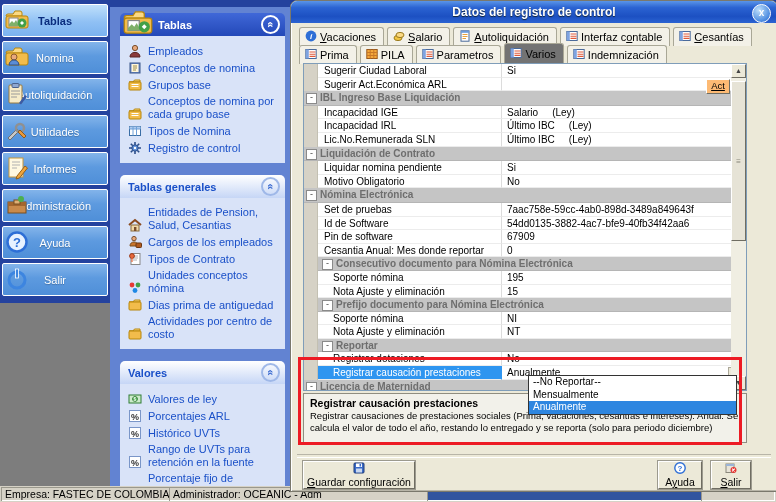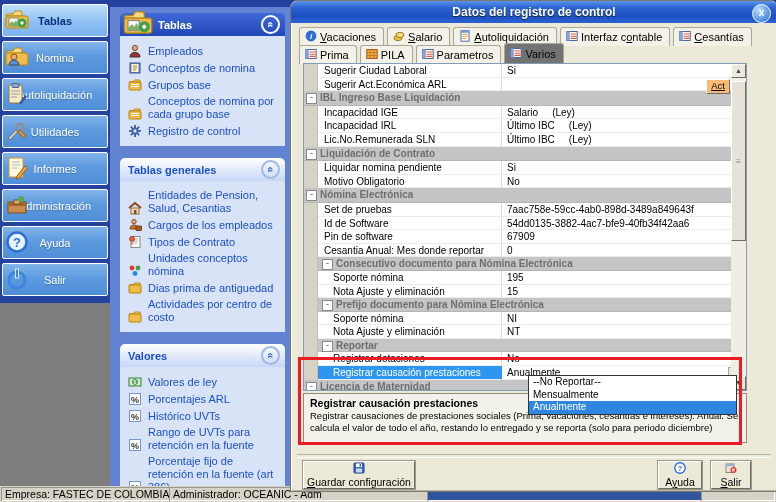--- a/index.html
+++ b/index.html
@@ -246,20 +246,28 @@
           <div class="nav-item">
             <span class="ico"><svg viewBox="0 0 14 14" width="14" height="14">
                 <path d="M1 4h4l1.5-2H12v2z" fill="#FBD983" stroke="#B8860B"></path>
                 <rect x="1" y="4" width="12" height="8" rx="1" fill="#F2BC4B" stroke="#B8860B"></rect>
                 <path d="M3.5 6.5h7M3.5 8.5h7" stroke="#fff"></path>
               </svg></span>
             <span>Conceptos de nomina por cada grupo base</span>
           </div>
           <div class="nav-item">
             <span class="ico"><svg viewBox="0 0 14 14" width="14" height="14">
+                <rect x="1.5" y="2.5" width="11" height="9" fill="#fff" stroke="#3A6EA5"></rect>
+                <rect x="1.5" y="2.5" width="11" height="2.5" fill="#AECBF0"></rect>
+                <path d="M1.5 5h11M5 2.5v9M8.5 2.5v9" stroke="#6FA0D8"></path>
+              </svg></span>
+            <span>Tipos de Nomina</span>
+          </div>
+          <div class="nav-item">
+            <span class="ico"><svg viewBox="0 0 14 14" width="14" height="14">
                 <path d="M7 1v3M7 10v3M1 7h3M10 7h3M2.8 2.8l2 2M9.2 9.2l2 2M11.2 2.8l-2 2M4.8 9.2l-2 2" stroke="#2C4E8A" stroke-width="1.6"></path>
                 <circle cx="7" cy="7" r="3.2" fill="#5B8DD6" stroke="#2C4E8A"></circle>
                 <circle cx="7" cy="7" r="1.2" fill="#fff"></circle>
               </svg></span>
             <span>Registro de control</span>
           </div>
         </div>
       </div>
       <div class="group">
         <div class="group-header normal">
@@ -447,20 +455,28 @@
             </svg></span>
           <span>Parametros</span>
         </div>
         <div class="tab selected">
           <span><svg viewBox="0 0 12 12" width="12" height="12">
               <rect x="0.8" y="1.5" width="10.4" height="9" fill="#fff" stroke="#4A6A9A"></rect>
               <rect x="0.8" y="1.5" width="3" height="9" fill="#7FA3E0"></rect>
               <path d="M4.5 4h6M4.5 6.2h6M4.5 8.4h6" stroke="#E05A3A" stroke-width="1.1"></path>
             </svg></span>
           <span>Varios</span>
+        </div>
+        <div class="tab">
+          <span><svg viewBox="0 0 12 12" width="12" height="12">
+              <rect x="0.8" y="1.5" width="10.4" height="9" fill="#fff" stroke="#4A6A9A"></rect>
+              <rect x="0.8" y="1.5" width="3" height="9" fill="#7FA3E0"></rect>
+              <path d="M4.5 4h6M4.5 6.2h6M4.5 8.4h6" stroke="#E05A3A" stroke-width="1.1"></path>
+            </svg></span>
+          <span>Indemnización</span>
         </div>
       </div>
   </div>
 
   <div id="grid">
     <div id="grid-rows">
         <div class="g-row">
           <div class="g-gutter"></div>
           <div class="g-label">Sugerir Ciudad Laboral</div>
           <div class="g-value"><span>Si</span></div>

